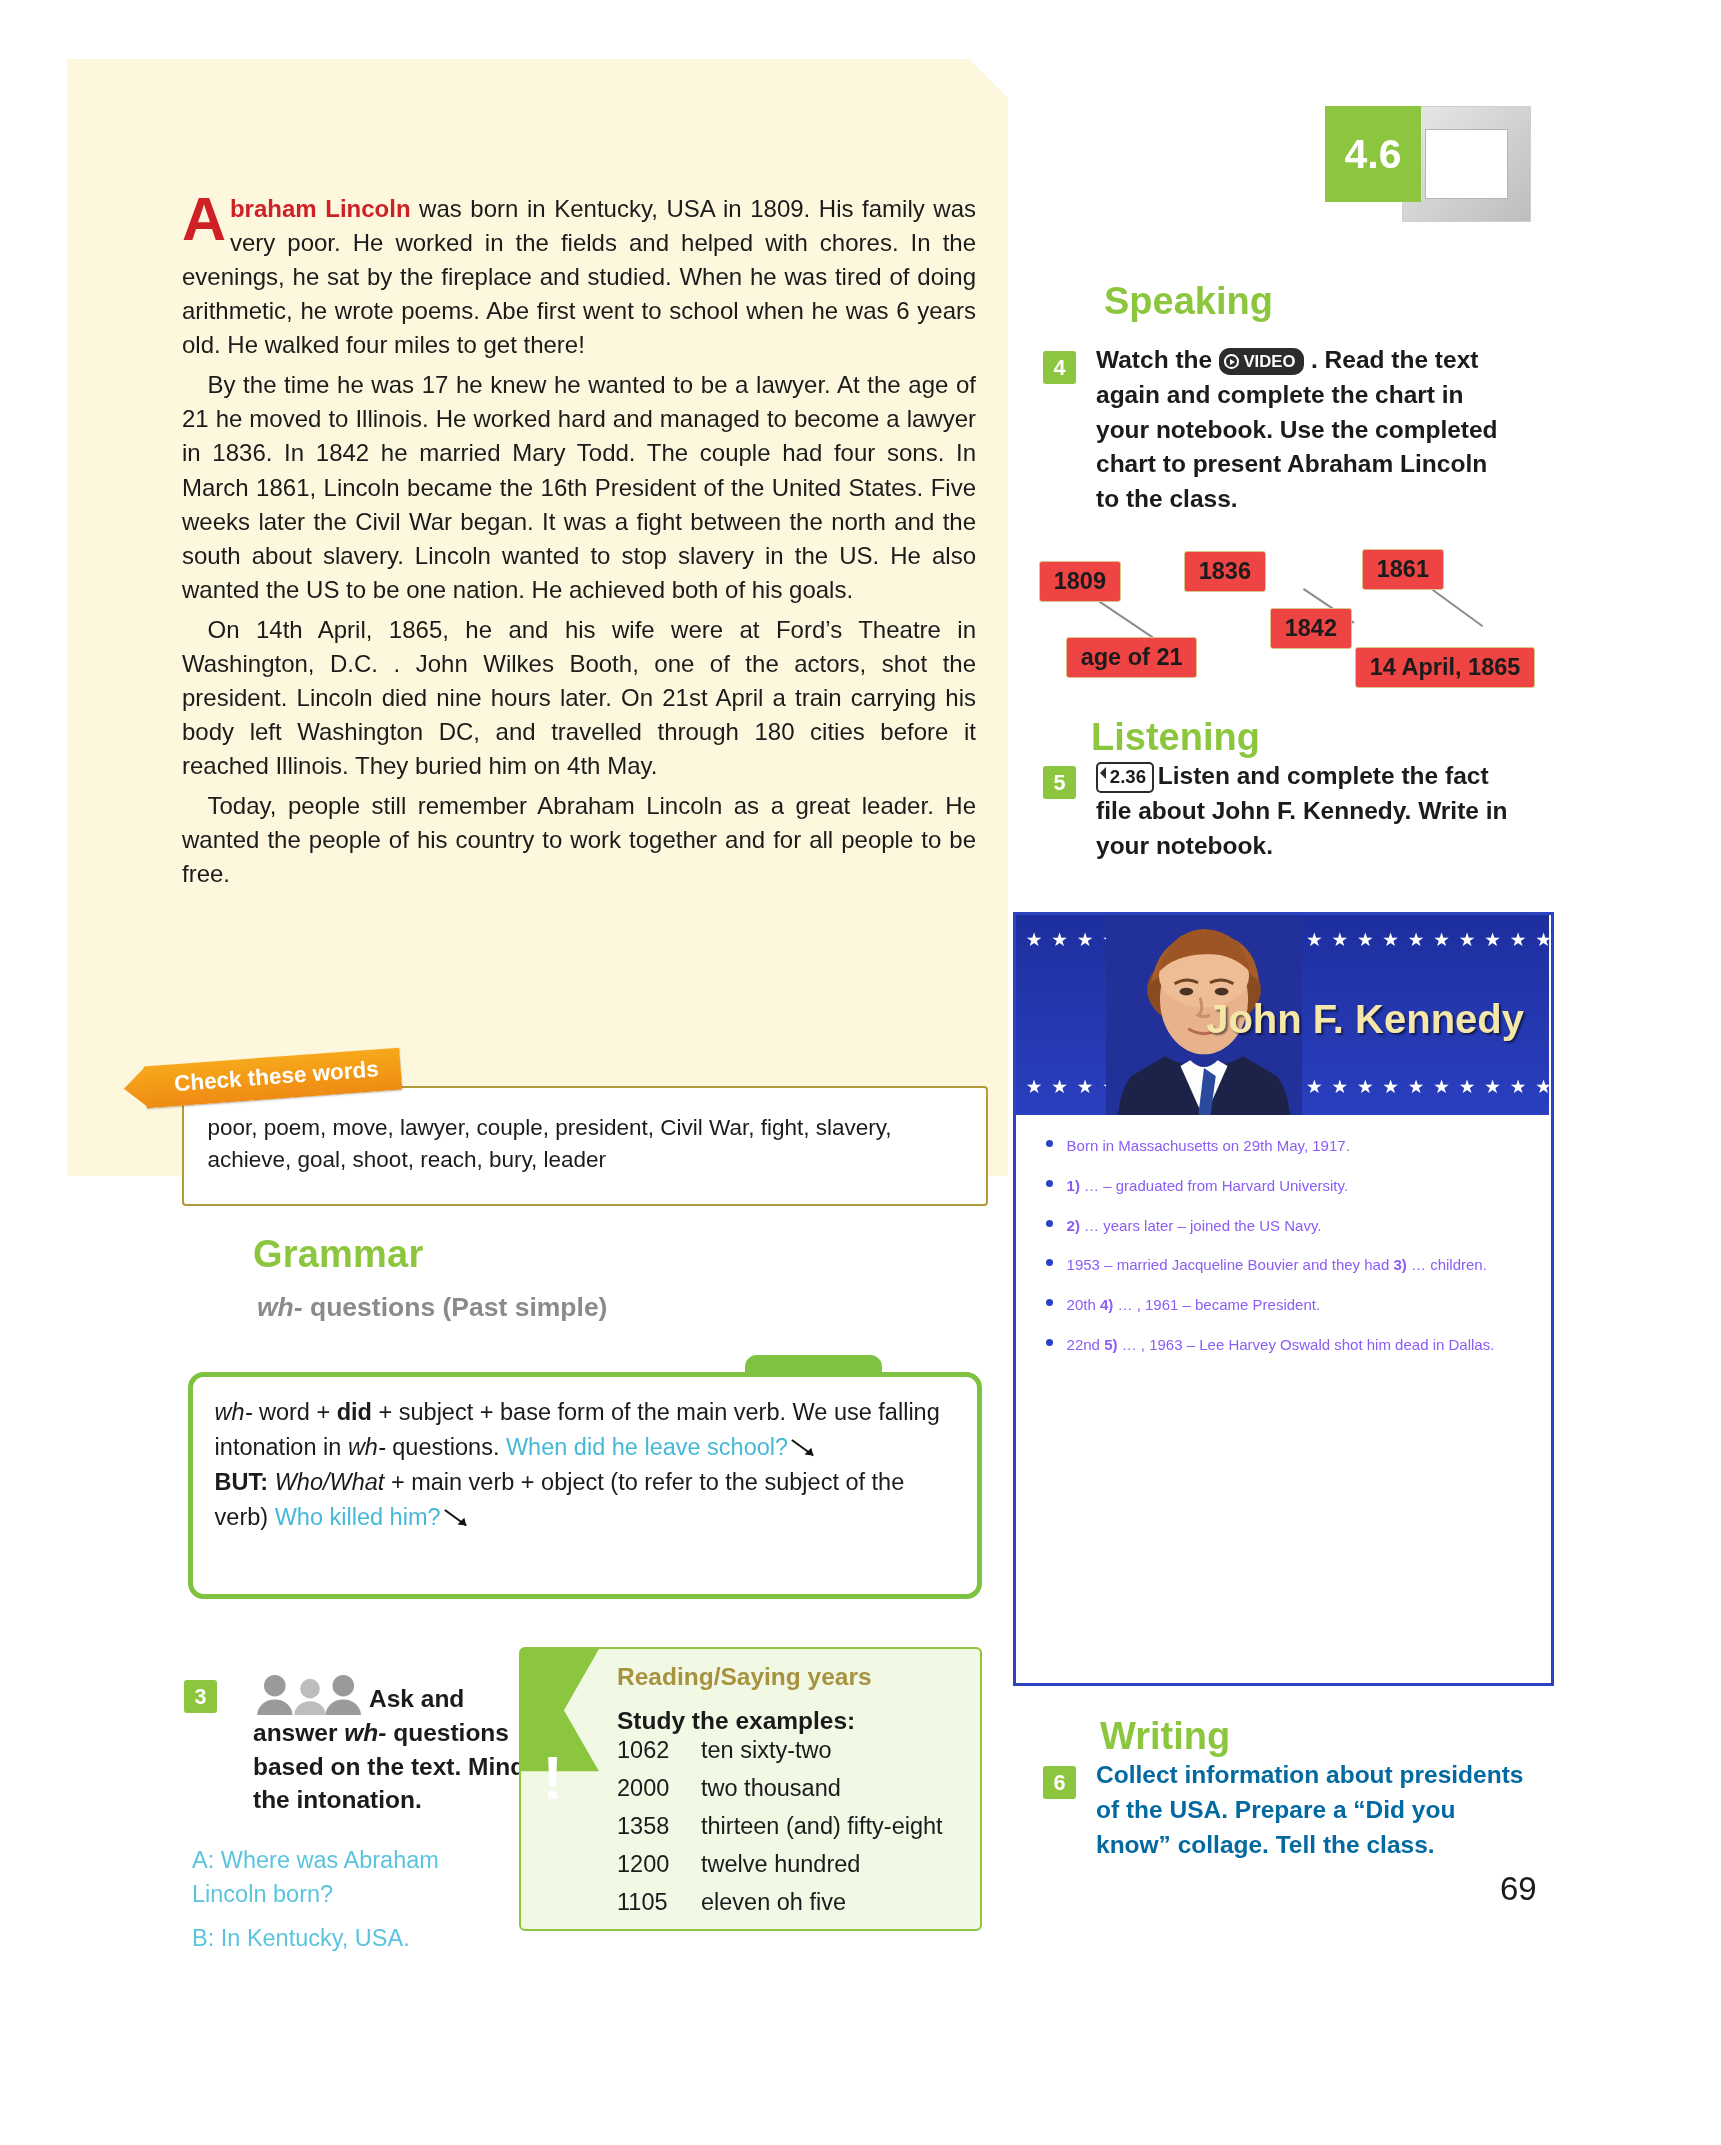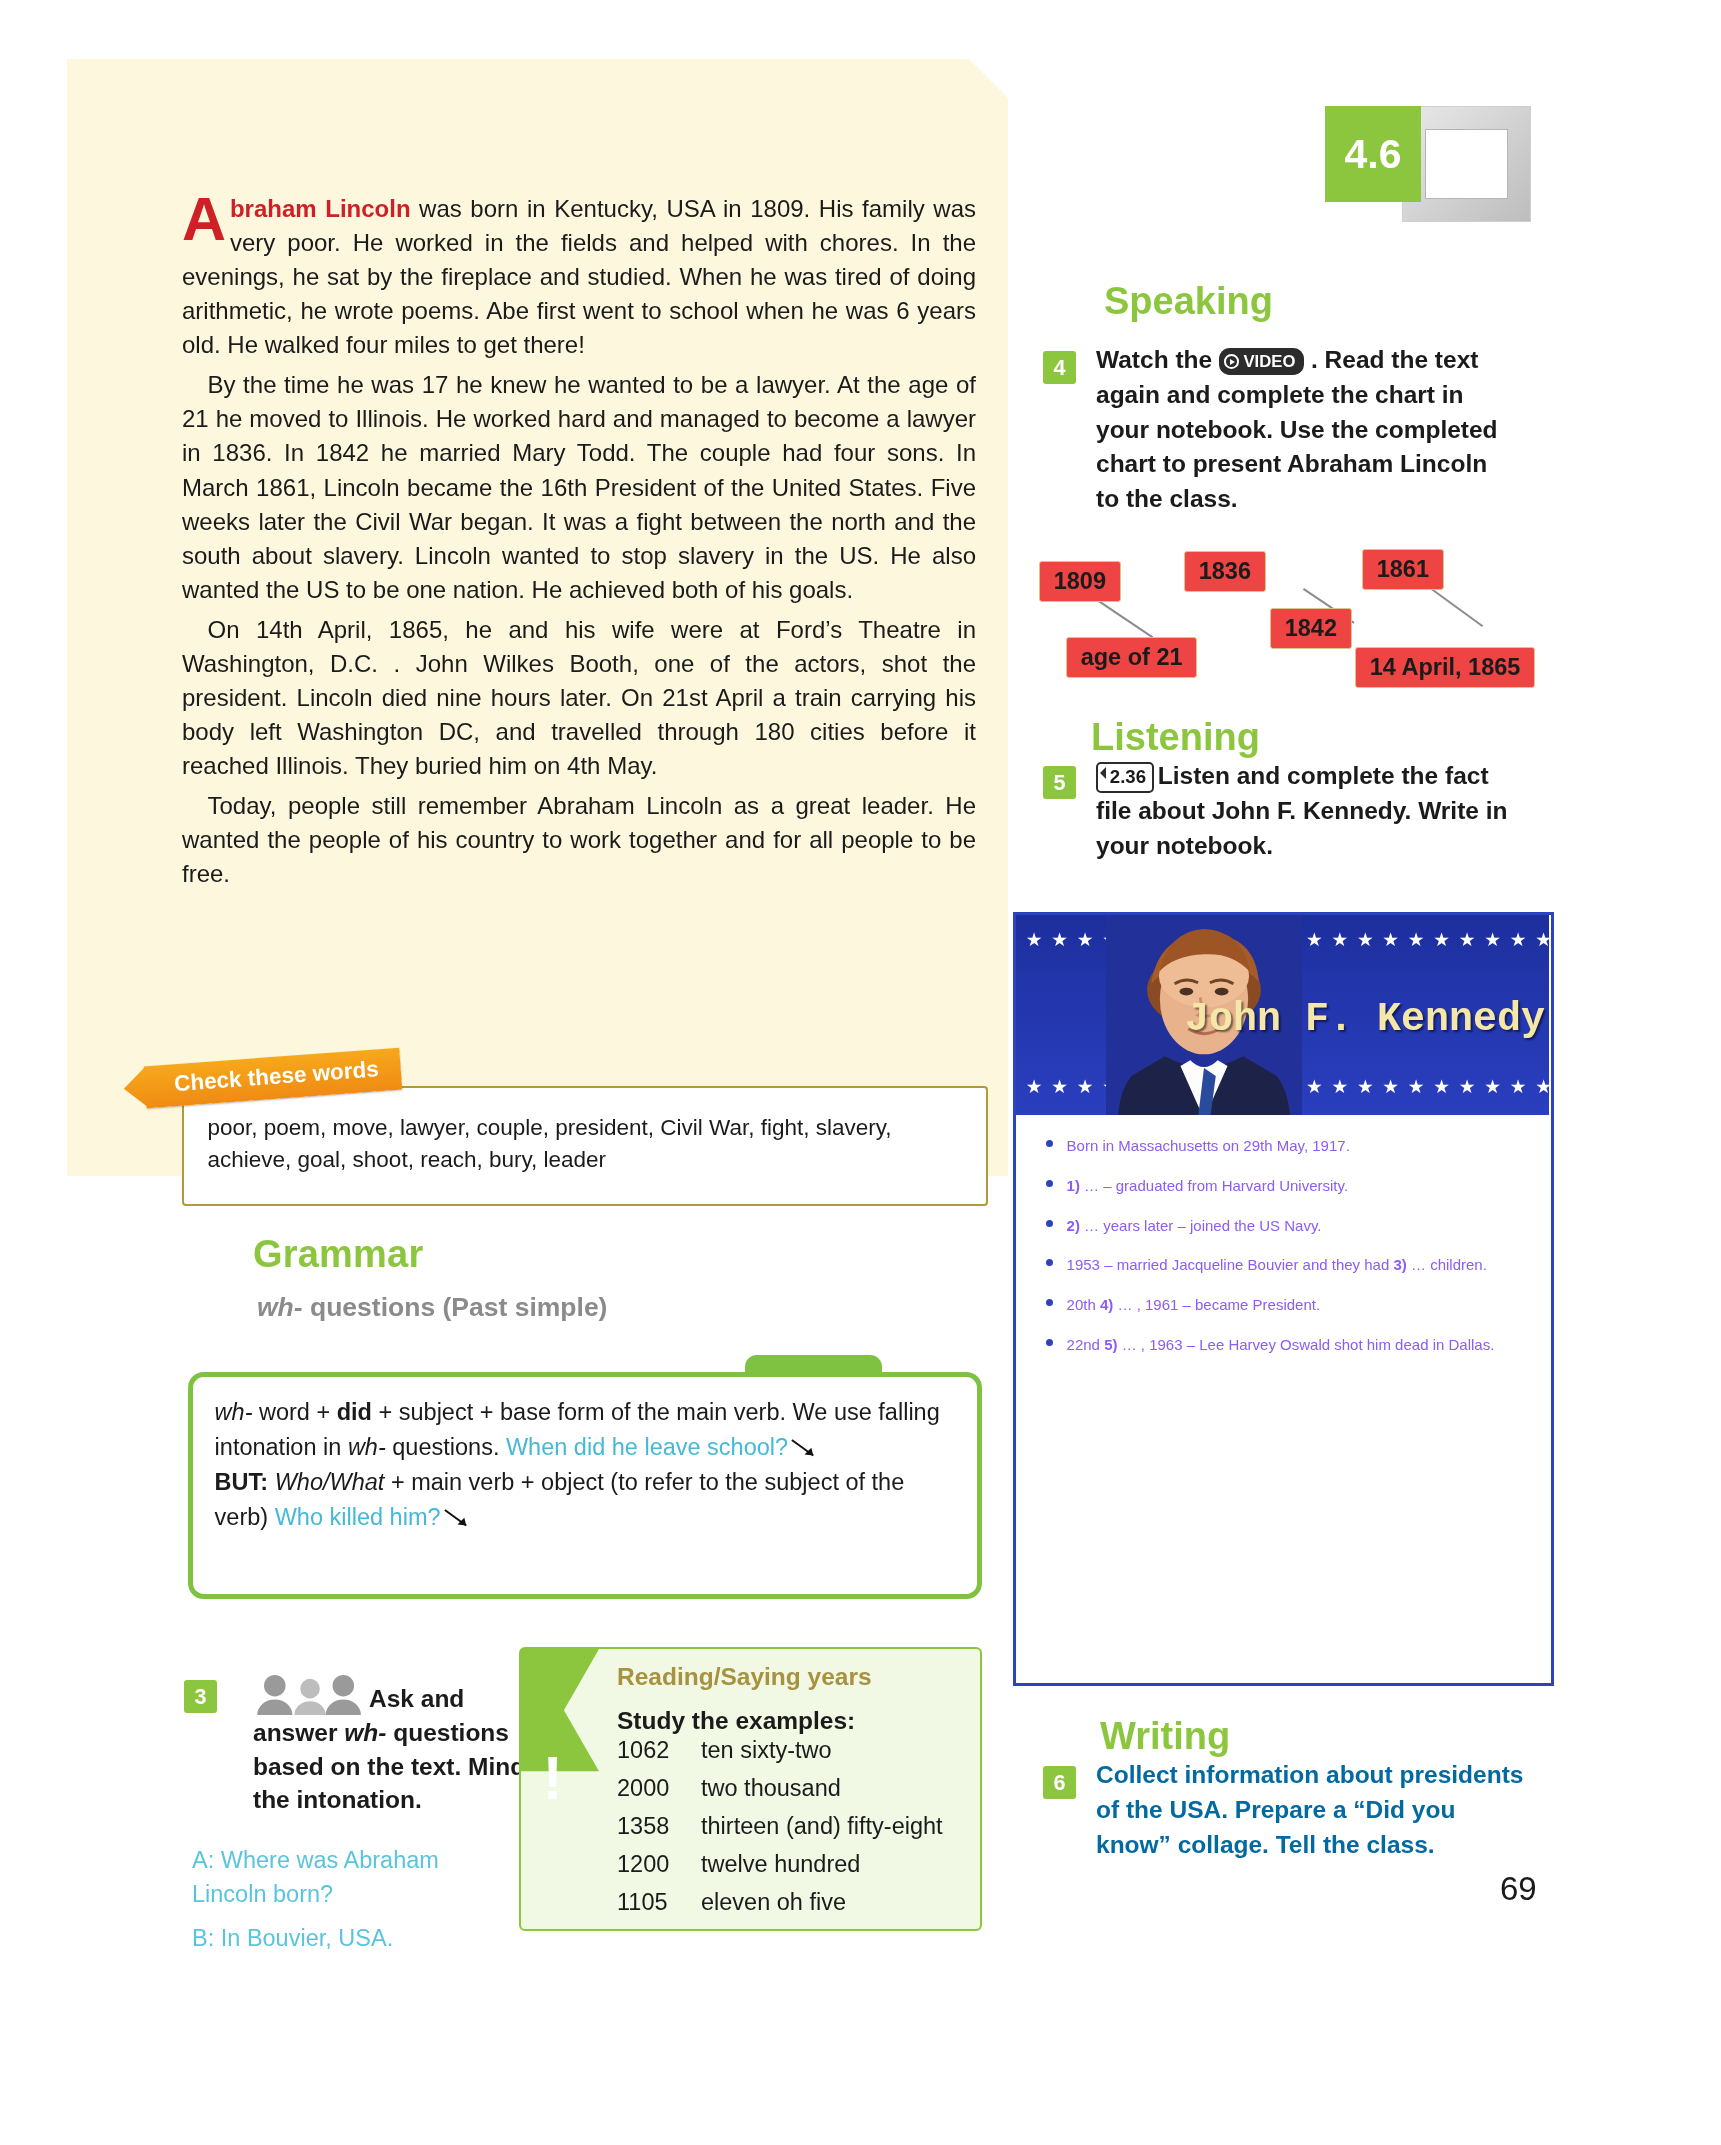--- a/index.html
+++ b/index.html
@@ -244,22 +244,22 @@
     border: 3.9px solid #2c43c0;
     background:#ffffff;
   }
   .jfk-banner {
     position:absolute; left:0; top:0; width: 533px; height: 200px;
     background: linear-gradient(180deg,#1d2f9e,#2a3fbf);
     overflow:hidden;
   }
   .stars { position:absolute; font-size: 18.6px; color:#ffffff; letter-spacing: 8.8px; }
   .jfk-name {
-    position:absolute; right: 4px; top: 82px;
-    font-family: Liberation Mono, monospace;
+    position:absolute; right: 25px; top: 82px;
+    font-family: Liberation Sans, sans-serif;
     font-size: 40px; font-weight:bold; color:#f4e7a8;
     text-shadow: 2px 2px 2px rgba(0,0,0,.5);
   }
   .jfk-photo {
     position:absolute; left: 90px; top: -41px;
     width: 196px; height: 245px;
   }
   .jfk-facts {
     position:absolute; left: 21.6px; top: 212px; right: 15.7px;
     font-size: 15px; line-height:1.4; color:#8b5cf6;
@@ -358,21 +358,21 @@
     <span style="display:inline-block;width:116px;height:39px"></span><span>Ask and answer </span><i>wh-</i><span> questions based on the text. Mind the intonation.</span>
   </div>
 
   <div class="dialog">
     <div>
       <span class="sp">A:</span>
       <span>Where was Abraham Lincoln born?</span>
     </div>
     <div style="margin-top:9.8px">
       <span class="sp">B:</span>
-      <span>In Bouvier, USA.</span>
+      <span>In Kentucky, USA.</span>
     </div>
   </div>
 
   <div class="years-box">
     <div class="years-flag"></div>
     <div class="years-excl">!</div>
     <div class="years-title">Reading/Saying years</div>
     <div class="years-study">Study the examples:</div>
     <div class="years-list">
       <div><span class="yr">1062</span><span>ten sixty-two</span></div>

